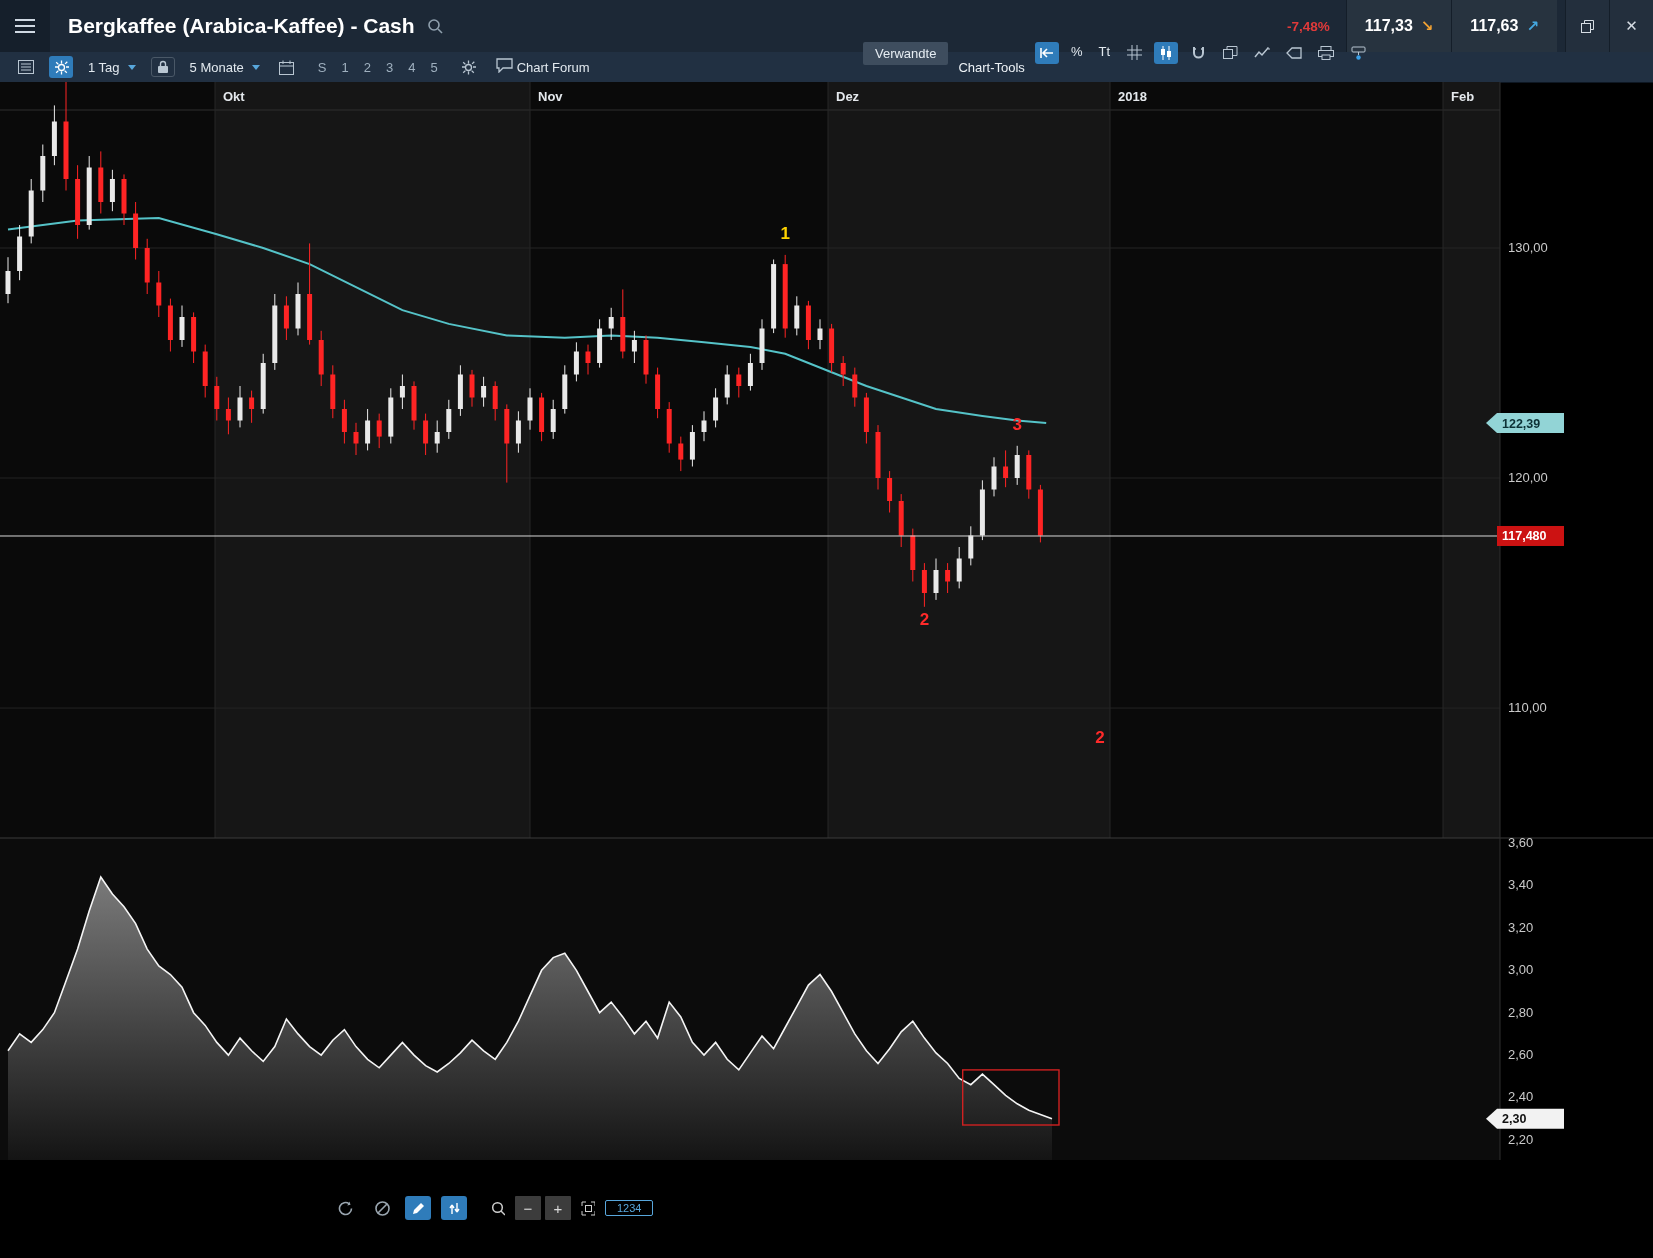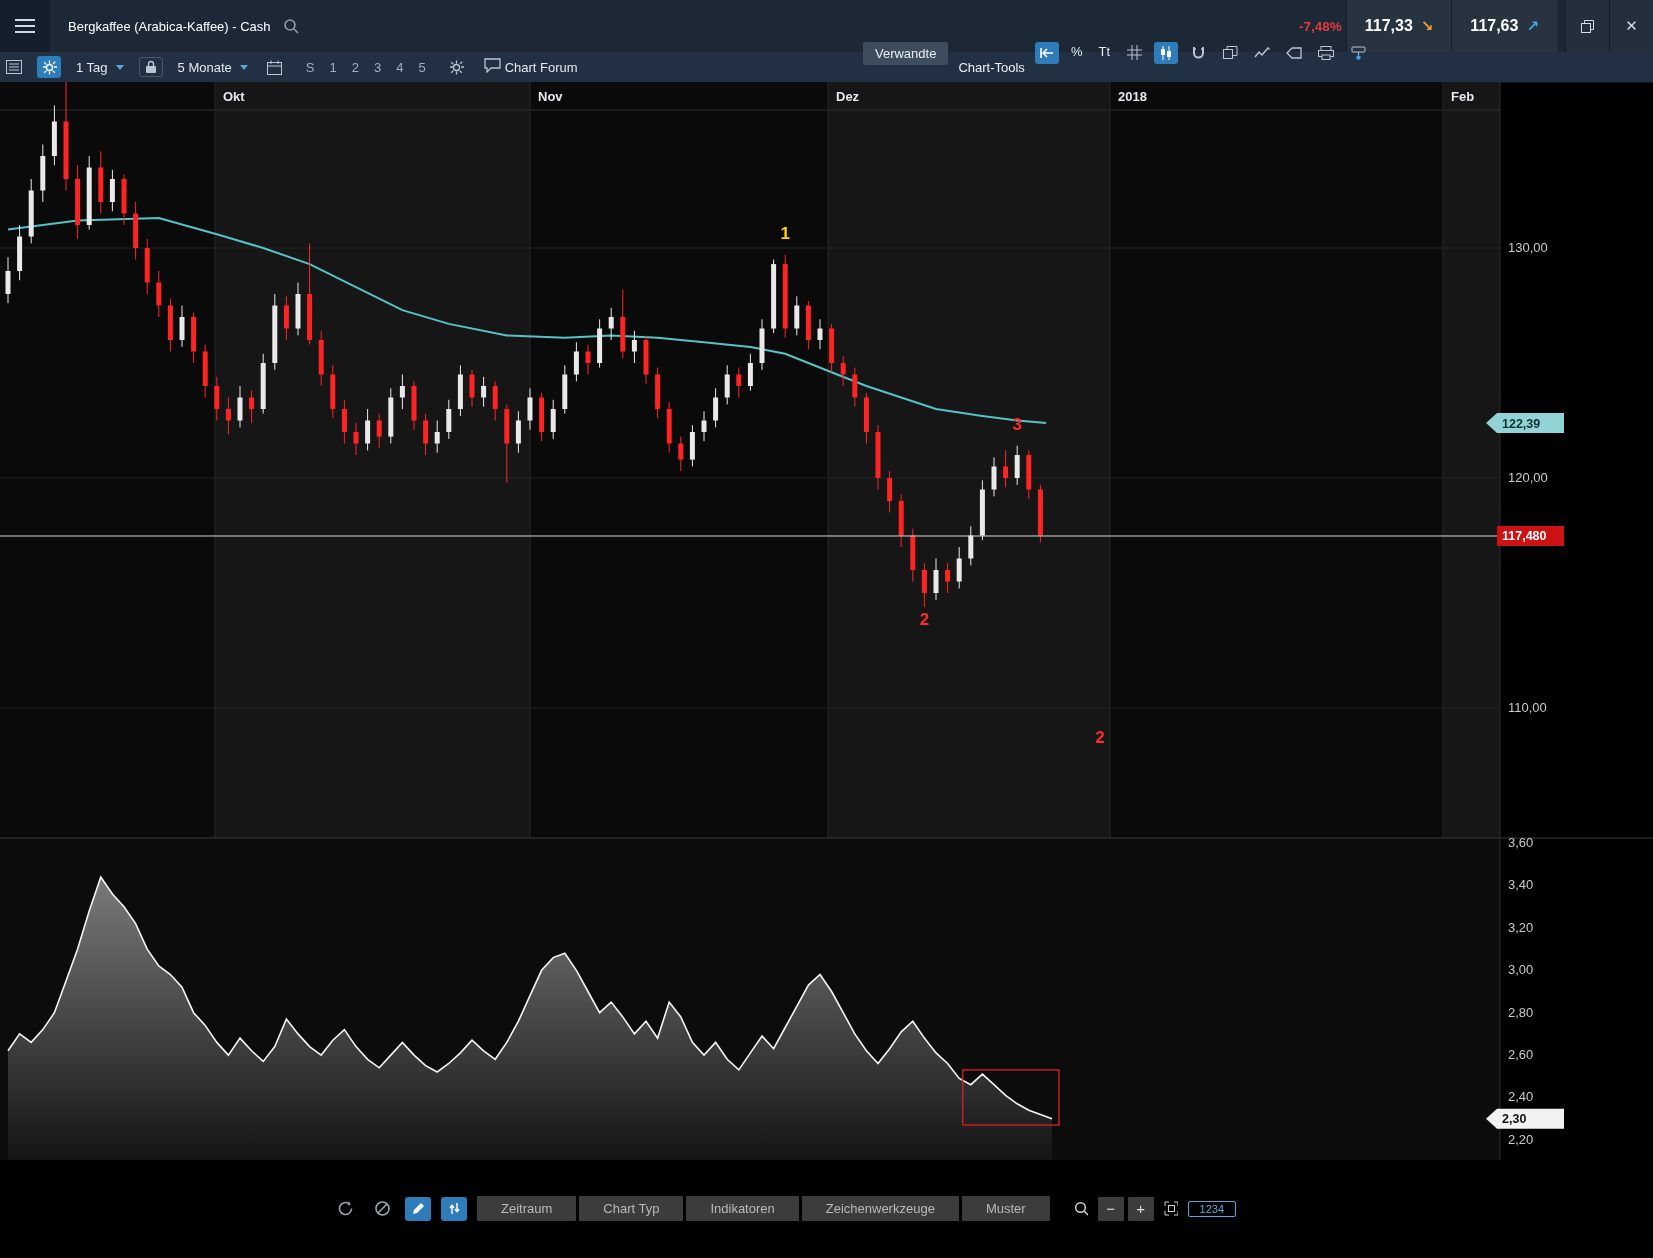--- a/index.html
+++ b/index.html
@@ -6,36 +6,36 @@
   .app{position:relative;width:1653px;height:1258px;background:#000;overflow:hidden;
        font-family:"Liberation Sans",sans-serif;-webkit-font-smoothing:antialiased;}
   svg text{font-family:"Liberation Sans",sans-serif;}
 
   
   .topbar{position:absolute;top:0;left:0;width:100%;height:52px;background:#1c2836;
           display:flex;align-items:center;color:#fff;border-bottom:1px solid #0e1722;}
   .menu-btn{width:50px;height:52px;background:#151f2b;border:none;display:flex;flex-direction:column;
             justify-content:center;align-items:center;gap:4px;cursor:pointer;}
   .menu-btn span{display:block;width:20px;height:2px;background:#cfd8e2;}
-  .title{font-size:13px;font-weight:normal;margin-left:18px;white-space:nowrap;}
+  .title{font-size:21px;font-weight:bold;margin-left:18px;white-space:nowrap;}
   .search-ic{margin-left:12px;display:flex;align-items:center;cursor:pointer;}
-  .chg{margin-left:auto;color:#e03a3a;font-weight:bold;font-size:13.5px;margin-right:4px;}
+  .chg{margin-left:auto;color:#e03a3a;font-weight:bold;font-size:13.5px;margin-right:16px;}
   .pricebox{height:52px;display:flex;align-items:center;gap:8px;padding:8px 18px;background:#27333f;
             font-size:16px;font-weight:bold;border-left:1px solid #141e29;cursor:pointer;}
   .arrow{font-size:15px;font-weight:bold;font-family:"DejaVu Sans",sans-serif;}
   .arrow.down{color:#f2a233;}
   .arrow.up{color:#44a8e0;}
   .win-btns{display:flex;height:52px;margin-left:8px;}
   .win-btn{width:44px;height:52px;background:#232f3d;border:none;color:#d6dde4;font-size:15px;
            display:flex;align-items:center;justify-content:center;border-left:1px solid #141e29;cursor:pointer;}
 
   
   .toolbar{position:absolute;top:52px;left:0;width:100%;height:30px;background:#213042;
            display:flex;align-items:center;color:#c6d2dc;font-size:13px;border-bottom:1px solid #0e1722;}
-  .tb-left{display:flex;align-items:center;gap:11px;padding-left:2px;}
+  .tb-left{display:flex;align-items:center;gap:11px;padding-left:14px;}
   .tb-right{position:absolute;right:283px;display:flex;align-items:flex-start;gap:8px;}
   .tb-ic{background:none;border:none;color:#b9c6d2;width:24px;height:22px;display:flex;
          align-items:center;justify-content:center;padding:0;cursor:pointer;}
   .tb-ic.blue{background:#2f7cba;border-radius:3px;color:#fff;}
   .tb-ic.boxed{border:1px solid #4a5867;border-radius:3px;width:24px;height:20px;}
   .tb-btn{background:none;border:none;color:#e2e9ef;display:flex;align-items:center;gap:4px;
           font-size:13px;cursor:pointer;padding:2px 4px;}
   .caret{width:0;height:0;border-left:4px solid transparent;border-right:4px solid transparent;
          border-top:5px solid #58a7dc;margin-left:4px;}
   .presets{display:flex;gap:15px;margin:0 8px;}
@@ -476,27 +476,20 @@
       <svg width="13" height="13">
           <path d="M1 12l1-4 7-7 3 3-7 7z" fill="currentColor"></path>
         </svg>
     </button>
     <button class="bb-ic blue">
       <svg width="13" height="13">
           <path d="M4 12V3M4 3 2 6M4 3l2 3" stroke="currentColor" stroke-width="1.4" fill="none"></path>
           <path d="M9 1v9M9 10 7 7M9 10l2-3" stroke="currentColor" stroke-width="1.4" fill="none"></path>
         </svg>
     </button>
-    <div class="bb-group" id="bb-tabs">
-        <button class="bb-btn">Zeitraum</button>
-        <button class="bb-btn">Chart Typ</button>
-        <button class="bb-btn">Indikatoren</button>
-        <button class="bb-btn">Zeichenwerkzeuge</button>
-        <button class="bb-btn">Muster</button>
-      </div>
     <div class="zoom-group">
       <button class="zoom-btn plain">
         <svg width="15" height="15">
             <circle cx="6.5" cy="6.5" r="4.8" fill="none" stroke="currentColor" stroke-width="1.5"></circle>
             <line x1="10" y1="10" x2="14" y2="14" stroke="currentColor" stroke-width="1.5"></line>
           </svg>
       </button>
       <button class="zoom-btn">−</button>
       <button class="zoom-btn">+</button>
       <button class="zoom-btn plain">

